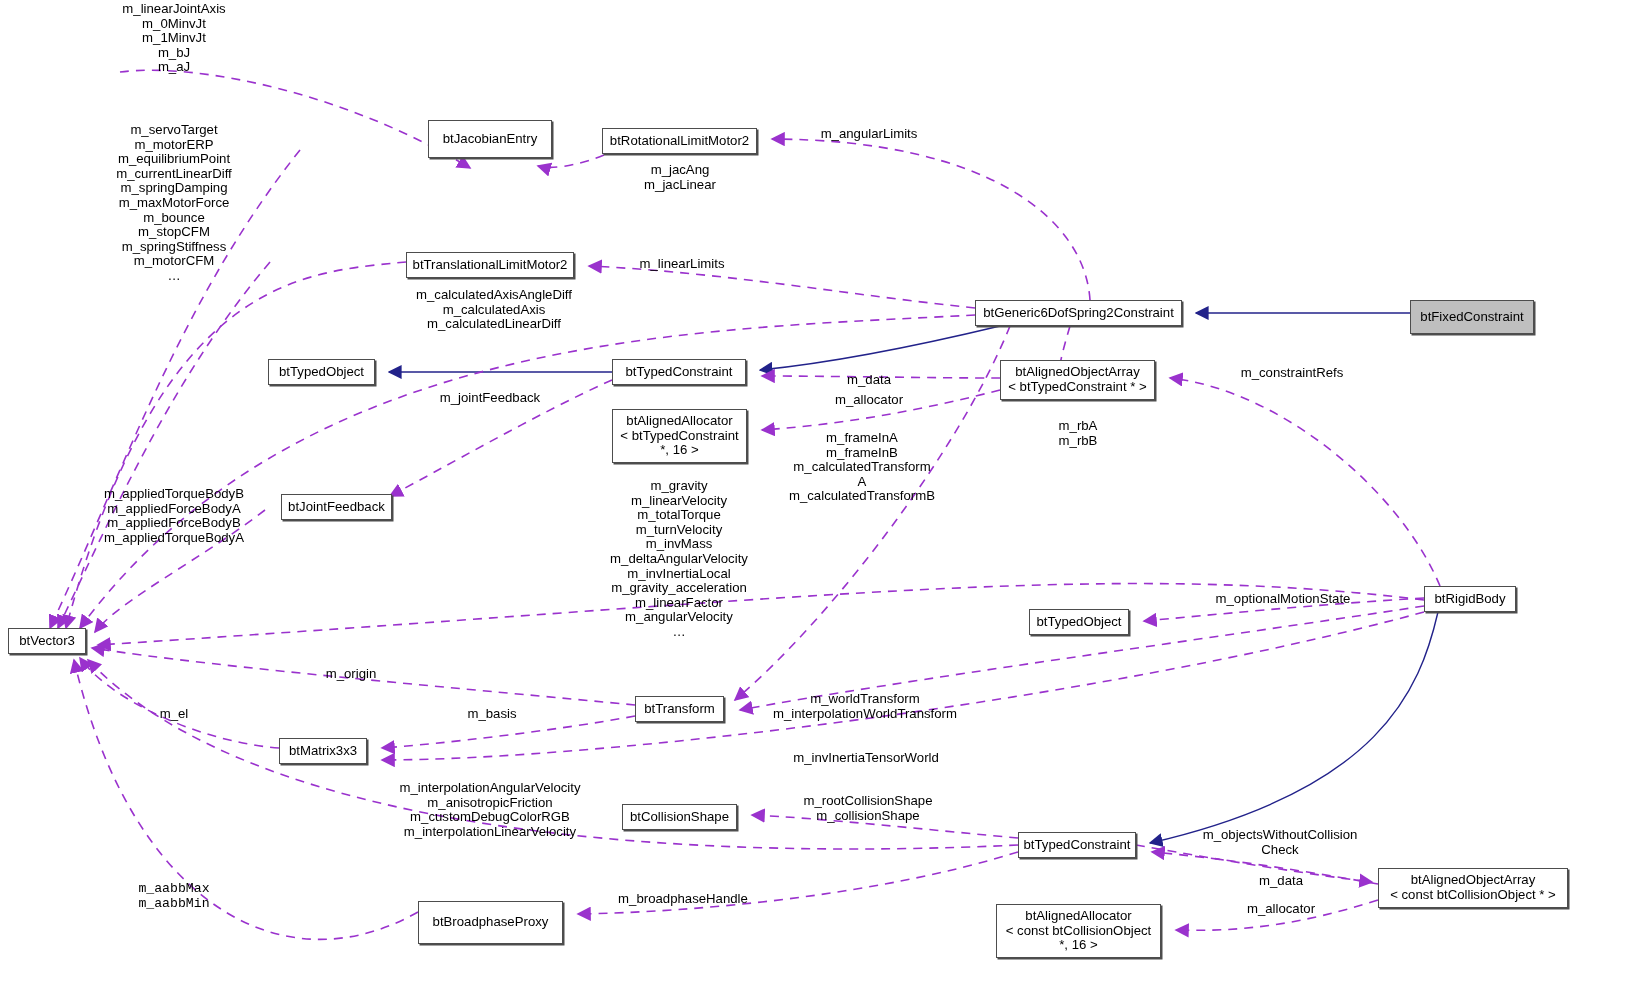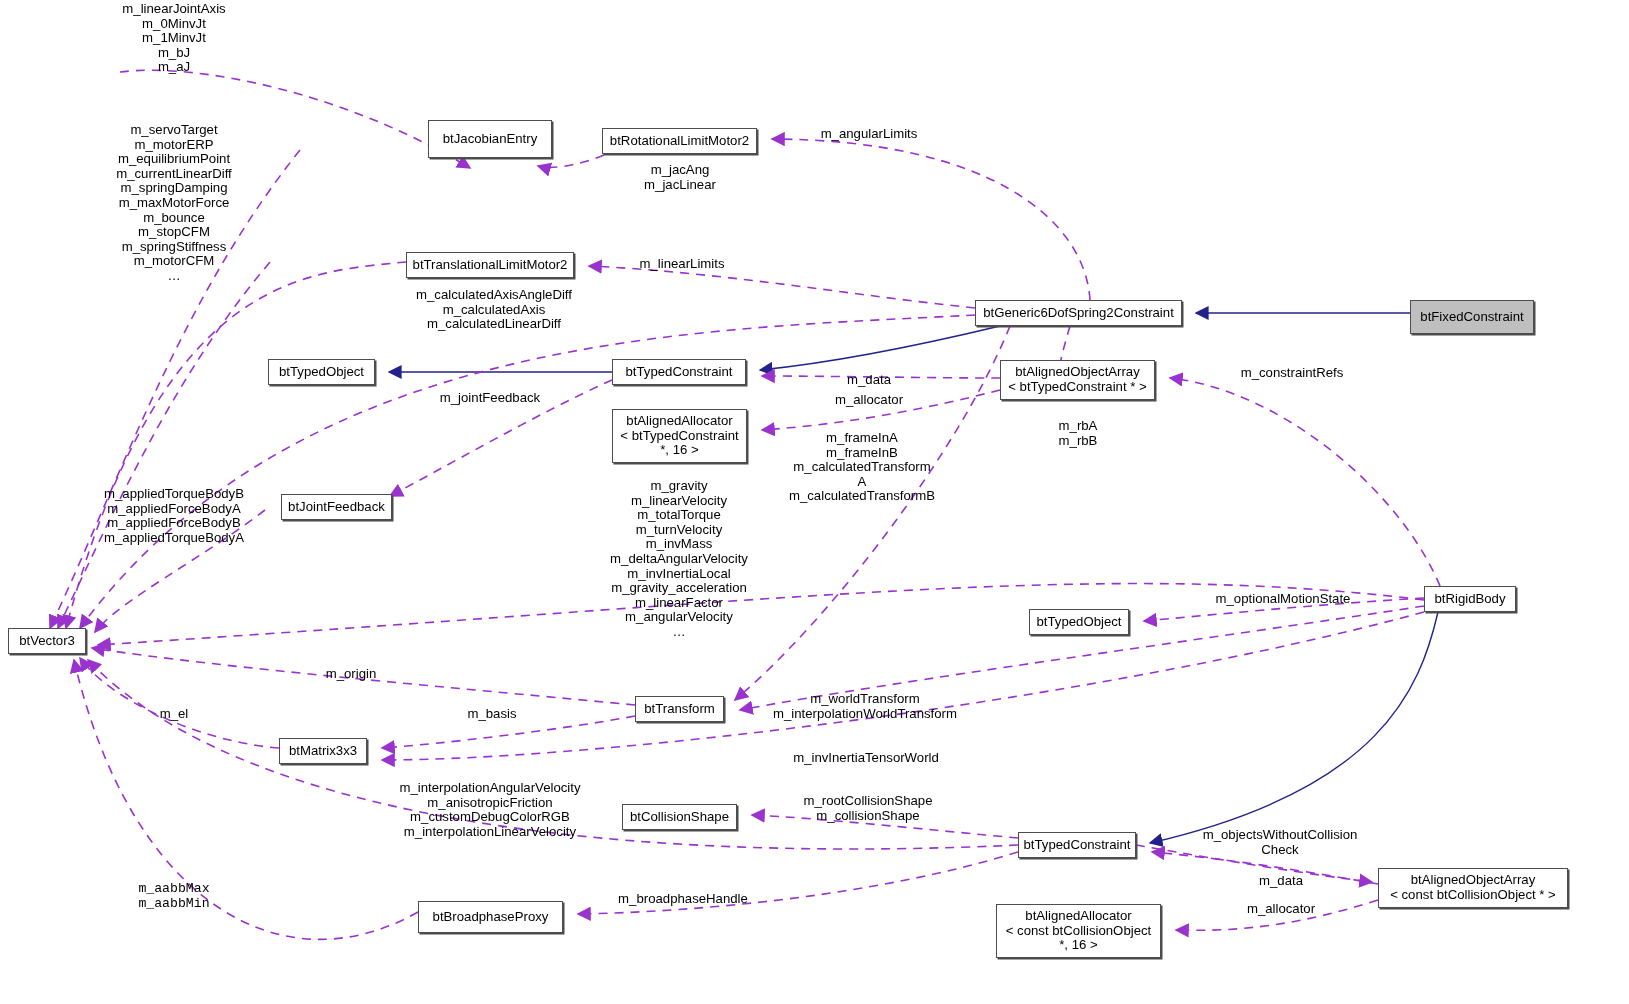--- a/index.html
+++ b/index.html
@@ -153,21 +153,21 @@
 &lt; btTypedConstraint
 *, 16 &gt;</div>
       <div class="node" style="left: 265px; top: 494px; width: 111px; height: 26px; margin-left: 16px;">btJointFeedback</div>
       <div class="node" style="left: 1029px; top: 609px; width: 100px; height: 26px;">btTypedObject</div>
       <div class="node" style="left: 1424px; top: 586px; width: 92px; height: 26px;">btRigidBody</div>
       <div class="node" style="left: 8px; top: 628px; width: 78px; height: 26px;">btVector3</div>
       <div class="node" style="left: 635px; top: 696px; width: 89px; height: 26px;">btTransform</div>
       <div class="node" style="left: 279px; top: 738px; width: 88px; height: 26px;">btMatrix3x3</div>
       <div class="node" style="left: 622px; top: 804px; width: 115px; height: 26px;">btCollisionShape</div>
       <div class="node" style="left: 1018px; top: 832px; width: 118px; height: 26px;">btTypedConstraint</div>
-      <div class="node" style="left: 418px; top: 901px; width: 145px; height: 32px;">btBroadphaseProxy</div>
+      <div class="node" style="left: 418px; top: 901px; width: 145px; height: 43px;">btBroadphaseProxy</div>
       <div class="node" style="left: 1378px; top: 868px; width: 190px; height: 40px;">btAlignedObjectArray
 &lt; const btCollisionObject * &gt;</div>
       <div class="node" style="left: 996px; top: 904px; width: 165px; height: 54px;">btAlignedAllocator
 &lt; const btCollisionObject
 *, 16 &gt;</div>
     </div>
   <div id="labels">
       <div class="edge-label" style="left: 174px; top: 2px;">m_linearJointAxis
 m_0MinvJt
 m_1MinvJt

